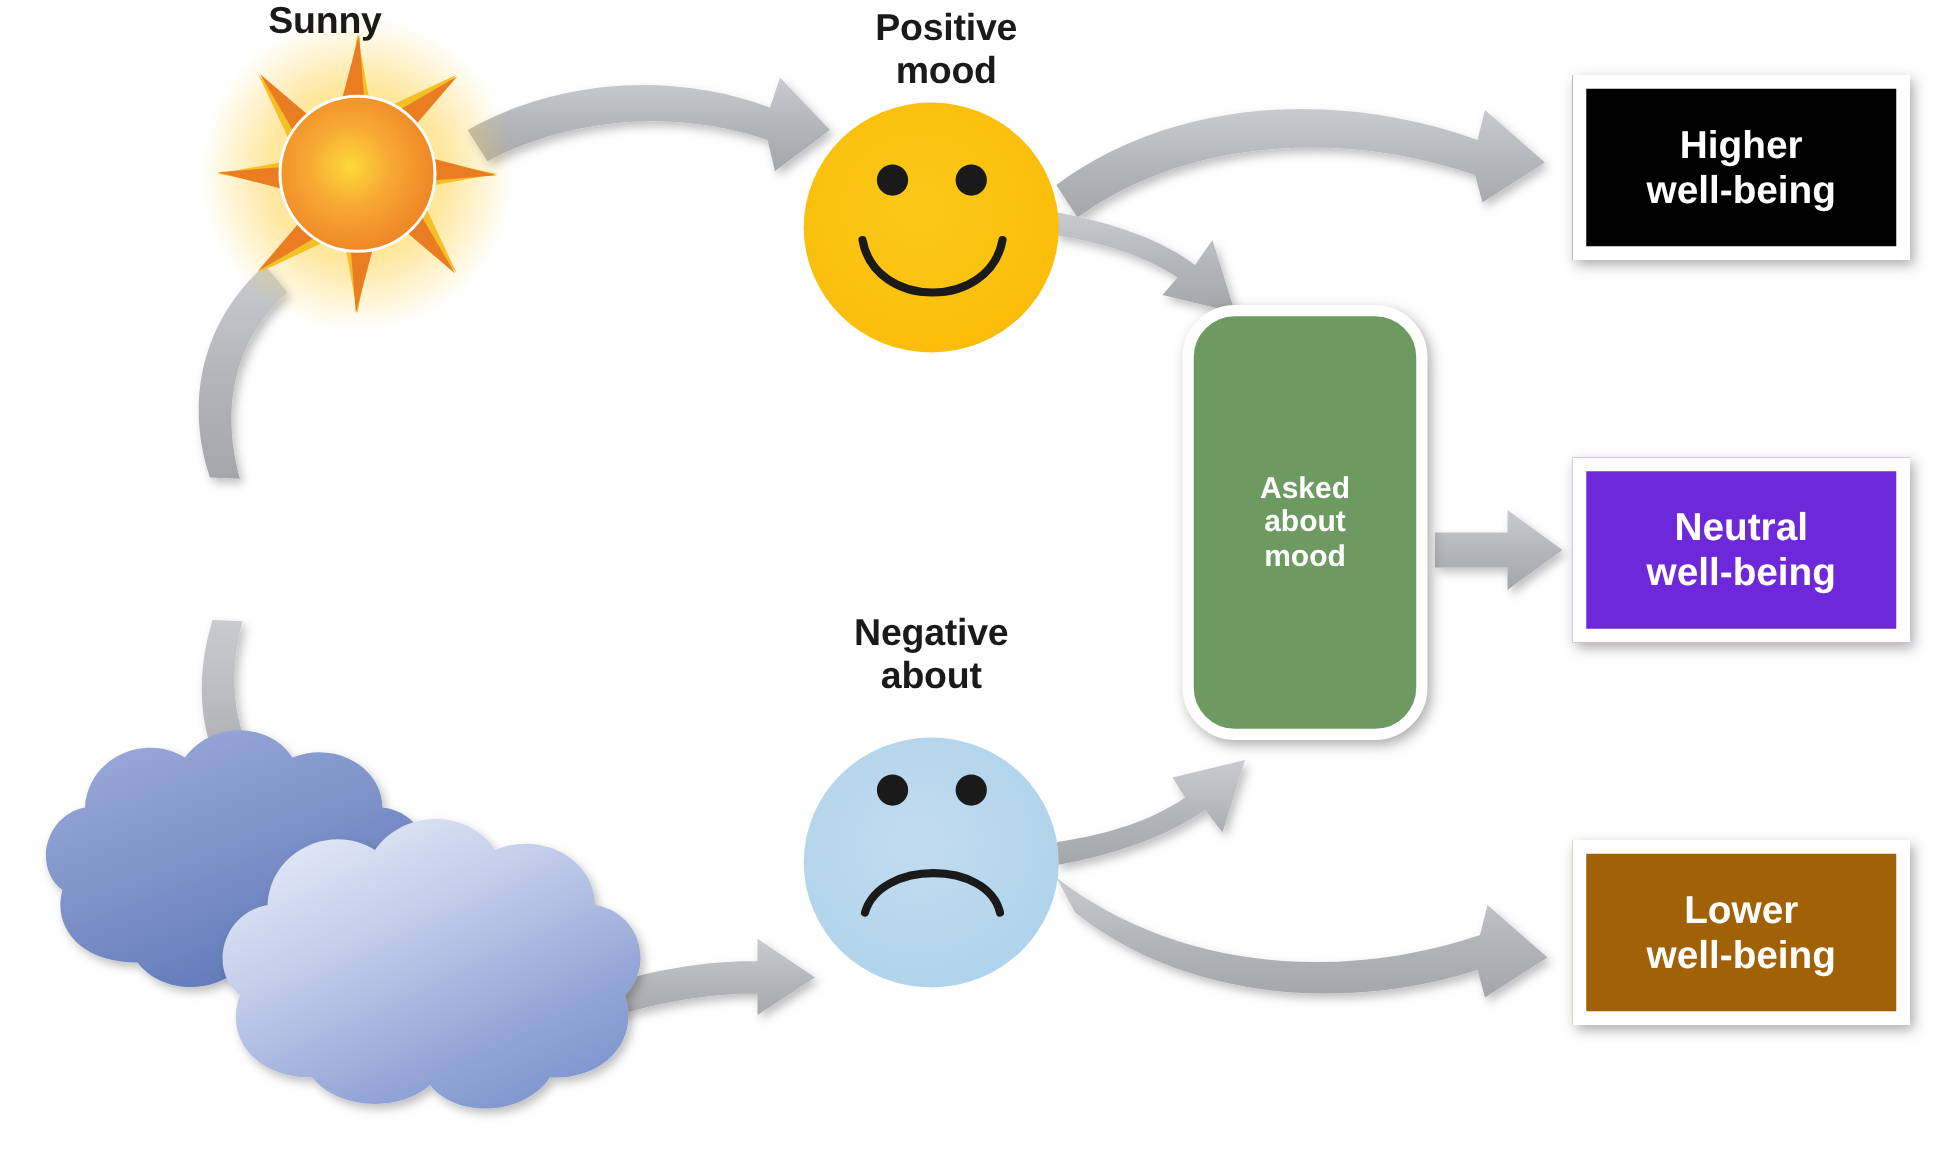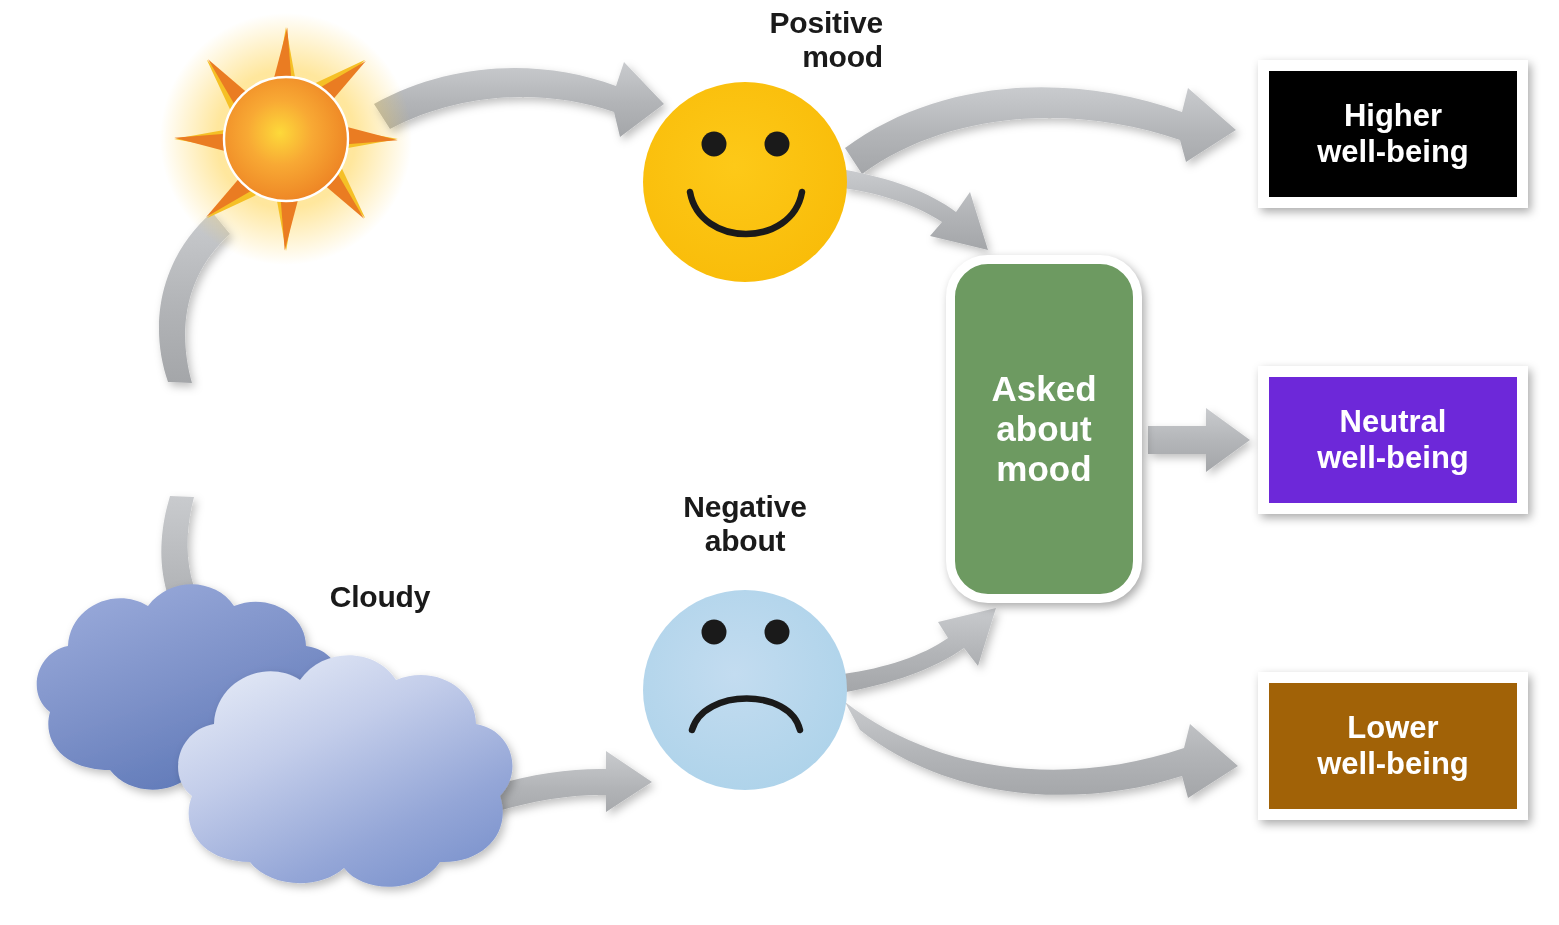--- a/index.html
+++ b/index.html
@@ -54,25 +54,25 @@
   #weather-pill {
     left: 44px;
     top: 378px;
     width: 376px;
     height: 120px;
     border-radius: 60px;
     font-size: 31px;
   }
   #asked-pill {
     left: 946px;
-    top: 255px;
+    top: 244px;
     width: 196px;
     height: 348px;
     border-radius: 42px;
-    font-size: 35px;
+    font-size: 24px;
   }
   
   .outcome {
     position: absolute;
     border: 11px solid #ffffff;
     box-sizing: border-box;
     color: #ffffff;
     font-weight: bold;
     display: flex;
     align-items: center;
@@ -83,21 +83,21 @@
     font-size: 31px;
     filter: drop-shadow(3px 4px 5px rgba(0,0,0,0.33));
   }
   #outcome-higher  { left: 1258px; top: 60px;  width: 270px; height: 148px; background: #000000; }
   #outcome-neutral { left: 1258px; top: 366px; width: 270px; height: 148px; background: #6d28d9; }
   #outcome-lower   { left: 1258px; top: 672px; width: 270px; height: 148px; background: #a16207; }
 
   
   #label-sunny     { left: 160px;  top: 0px;   width: 200px; }
   #label-cloudy    { left: 272px;  top: 580px; width: 216px; }
-  #label-positive  { left: 683px;  top: 6px;   width: 200px; text-align: right; }
+  #label-positive  { left: 657px;  top: 6px;   width: 200px; }
   #label-negative  { left: 645px;  top: 490px; width: 200px; }
 </style>
 </head>
 <body>
 
 <div id="stage">
 
   <svg id="edges" viewBox="0 0 1559 925">
     <defs>
       <filter id="softshadow" x="-40%" y="-40%" width="190%" height="190%">
@@ -252,22 +252,22 @@
     </g>
 
     <g>
       <ellipse cx="745" cy="690" rx="102" ry="100" fill="url(#faceBlueGrad)"></ellipse>
       <circle cx="714" cy="632" r="12.5" fill="#1a1a1a"></circle>
       <circle cx="777" cy="632" r="12.5" fill="#1a1a1a"></circle>
       <path d="M 692,730 C 704,688 790,688 800,730" fill="none" stroke="#1a1a1a" stroke-width="6.5" stroke-linecap="round"></path>
     </g>
   </svg>
 
-
-  <div class="node-label" id="label-cloudy">Cloudy</div>
+  <div class="node-label" id="label-sunny">Sunny</div>
+
 
   <div class="node-label" id="label-positive">Positive
 mood</div>
 
   <div class="node-label" id="label-negative">Negative
 about</div>
 
 
   <div class="pill" id="asked-pill">Asked
 about

